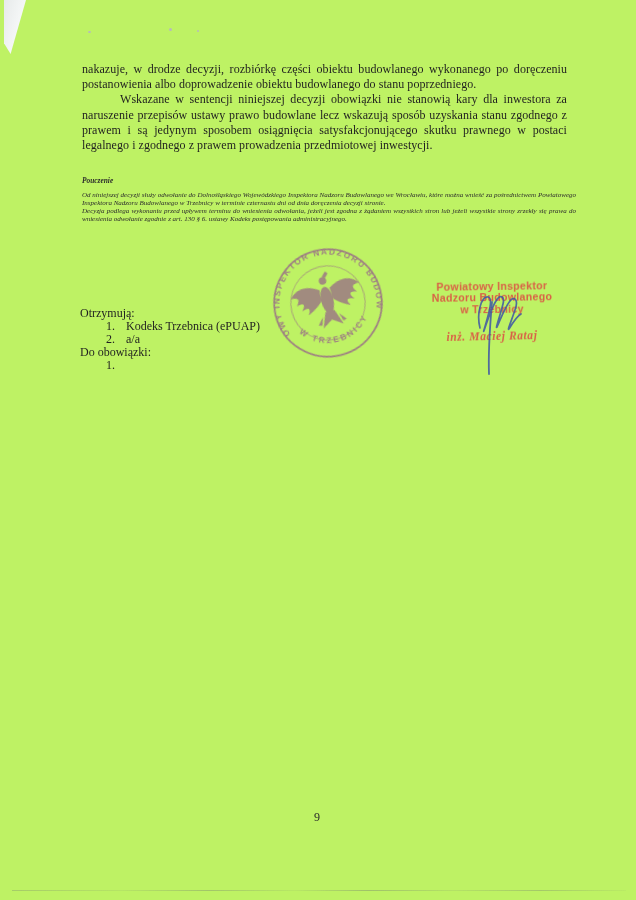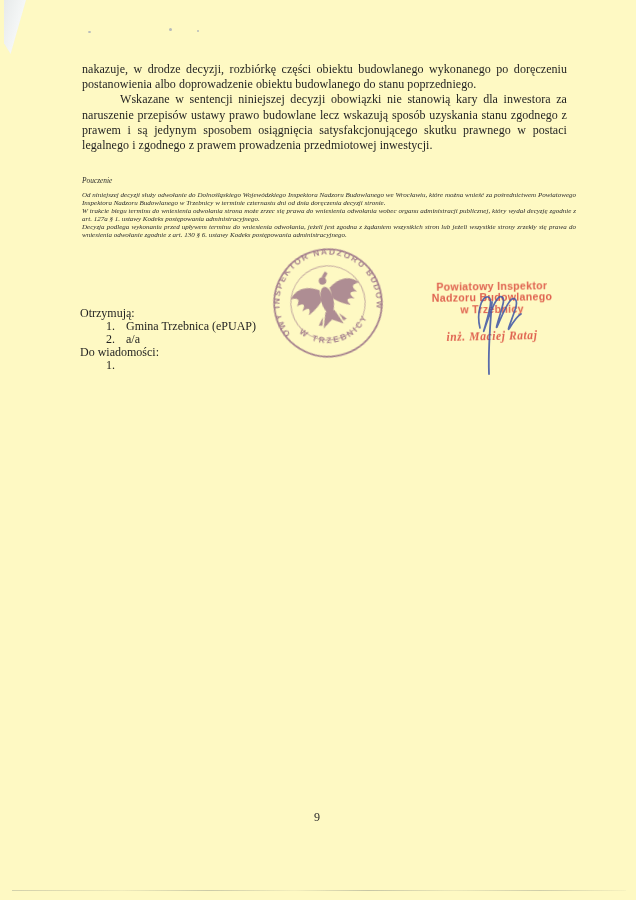--- a/index.html
+++ b/index.html
@@ -4,21 +4,21 @@
 <style>
   * { margin: 0; padding: 0; box-sizing: border-box; }
   html, body { background: #ffffff; }
   body {
     width: 636px; height: 900px;
     position: relative;
     overflow: hidden;
     font-family: "Liberation Serif", serif;
     color: #1f1f1f;
   }
-  .page { position: absolute; inset: 0; background: #fef9c3; }
+  .page { position: absolute; inset: 0; background: #bef264; }
 
   
   .fold-mark {
     position: absolute; left: 4px; top: 0; width: 22px; height: 54px;
     background: linear-gradient(105deg, #e7eaea 0%, #f4f6f6 55%, #ffffff 100%);
     clip-path: polygon(0 0, 100% 0, 30% 100%, 0 80%);
     filter: blur(0.4px);
   }
   .speck { position: absolute; background: #b7bbbb; border-radius: 50%; filter: blur(0.3px); }
   .speck.s1 { left: 88px;  top: 31px; width: 3px; height: 2px; }
@@ -43,21 +43,21 @@
   }
   .main-text p.indent { text-indent: 38px; }
 
   
   .pouczenie {
     position: absolute; left: 82px; top: 177px; width: 494px;
     font-style: italic; color: #2c2c2c;
     font-size: 7px; line-height: 8px; text-align: justify;
     filter: blur(0.15px);
   }
-  .pouczenie .heading { font-size: 7.4px; margin-bottom: 6px; }
+  .pouczenie .heading { font-size: 7.4px; margin-bottom: 6px; font-weight: bold; }
 
   
   .round-stamp {
     position: absolute; left: 266px; top: 241px; width: 124px; height: 124px;
     transform: rotate(-14deg);
     opacity: 0.88;
     filter: blur(0.45px);
   }
   .round-stamp svg { width: 100%; height: 100%; }
   .ring-text {
@@ -120,21 +120,20 @@
   <div class="bottom-edge"></div>
 
   <div class="main-text">
     <p>nakazuje, w drodze decyzji, rozbiórkę części obiektu budowlanego wykonanego po doręczeniu postanowienia albo doprowadzenie obiektu budowlanego do stanu poprzedniego.</p>
     <p class="indent">Wskazane w sentencji niniejszej decyzji obowiązki nie stanowią kary dla inwestora za naruszenie przepisów ustawy prawo budowlane lecz wskazują sposób  uzyskania stanu zgodnego z prawem i są  jedynym sposobem osiągnięcia  satysfakcjonującego  skutku prawnego w postaci  legalnego i zgodnego z prawem prowadzenia przedmiotowej inwestycji.</p>
   </div>
 
   <div class="pouczenie">
     <div class="heading">Pouczenie</div>
     <p>Od niniejszej decyzji służy odwołanie do Dolnośląskiego Wojewódzkiego Inspektora Nadzoru Budowlanego we Wrocławiu, które można wnieść za pośrednictwem Powiatowego Inspektora Nadzoru Budowlanego w Trzebnicy w terminie czternastu dni od dnia doręczenia decyzji stronie.</p>
-    <p>W trakcie biegu terminu do wniesienia odwołania strona może zrzec się prawa do wniesienia odwołania wobec organu administracji publicznej, który wydał decyzję zgodnie z art. 127a § 1.  ustawy Kodeks  postępowania administracyjnego.</p>
     <p>Decyzja podlega wykonaniu przed upływem terminu do wniesienia odwołania, jeżeli jest zgodna z żądaniem wszystkich stron lub jeżeli wszystkie strony zrzekły się prawa do wniesienia odwołanie  zgodnie z art. 130 § 6.  ustawy Kodeks  postępowania administracyjnego.</p>
   </div>
 
   <div class="round-stamp">
     <svg viewBox="0 0 120 120" xmlns="http://www.w3.org/2000/svg">
       <defs>
         <path id="arcTop" d="M 16.4 77.6 A 47 47 0 1 1 103.6 77.6" fill="none"></path>
         <path id="arcBottom" d="M 28 84 A 42 42 0 0 0 92 84" fill="none"></path>
       </defs>
       <circle cx="60" cy="60" r="52" fill="none" stroke="#9a7187" stroke-width="1.7"></circle>
@@ -174,27 +173,27 @@
                C64 9, 66 14, 63 22 C59 34, 55 43, 57 41
                C60 36, 65 28, 69 26" fill="none" stroke="#3e55a6" stroke-width="1.7" stroke-linecap="round"></path>
       <path d="M40 14 C38 38, 36 60, 37 86" fill="none" stroke="#3e55a6" stroke-width="1.8" stroke-linecap="round"></path>
     </svg>
   </div>
 
   <div class="distribution">
     <div class="section-heading">Otrzymują:</div>
     <div class="dist-item">
       <span class="num">1.</span>
-      <span>Gmina  Trzebnica (ePUAP)</span>
+      <span>Kodeks  Trzebnica (ePUAP)</span>
     </div>
     <div class="dist-item">
       <span class="num">2.</span>
       <span>a/a</span>
     </div>
-    <div class="section-heading">Do wiadomości:</div>
+    <div class="section-heading">Do obowiązki:</div>
     <div class="dist-item">
       <span class="num">1.</span>
     </div>
   </div>
 
   <div class="page-number">9</div>
 
 </div>
 
 </body></html>

